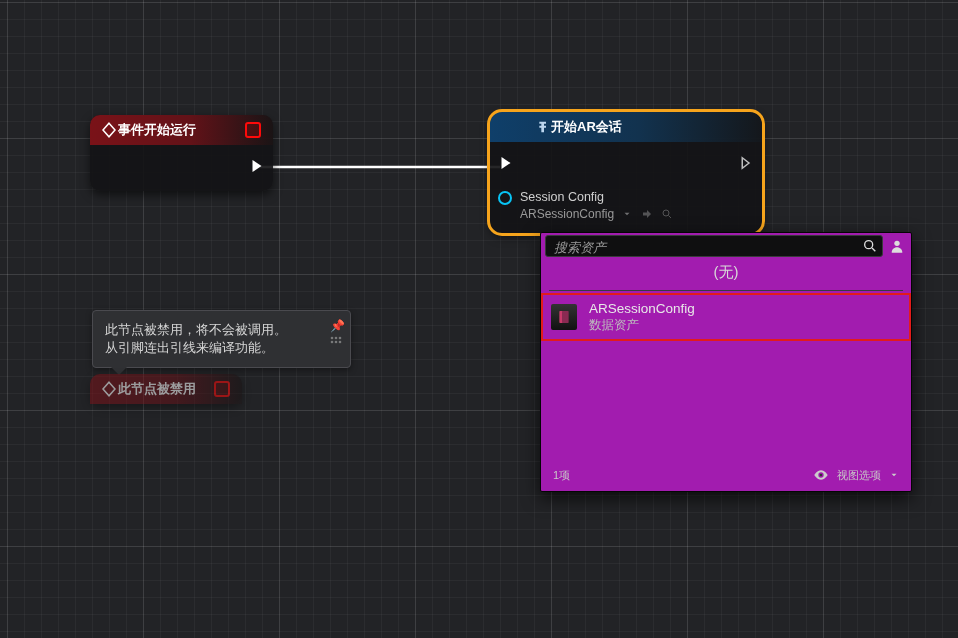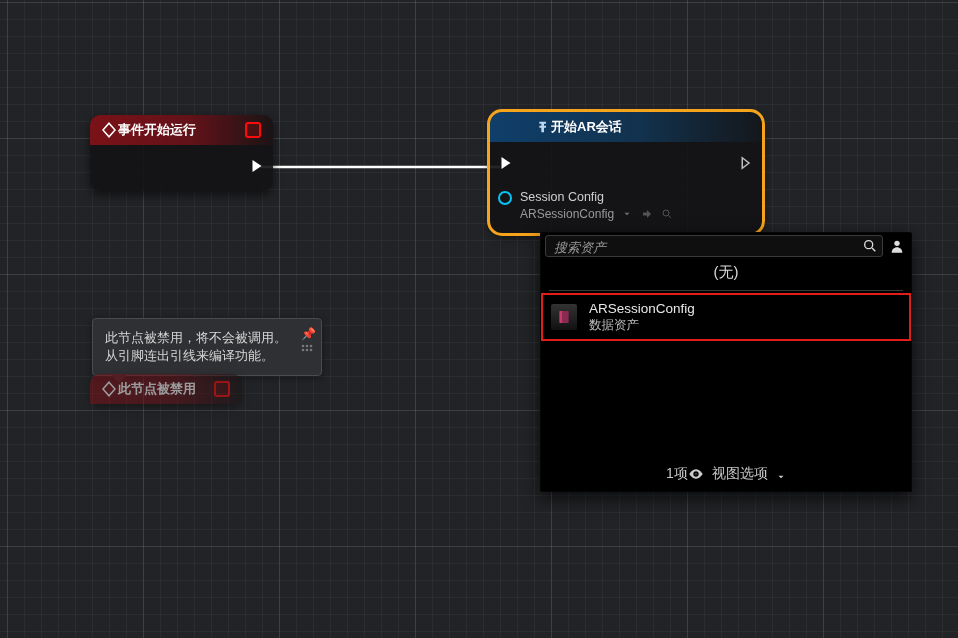--- a/index.html
+++ b/index.html
@@ -101,21 +101,21 @@
   .comment .pin-icon {
     position:absolute; right:6px; top:6px; width:14px;height:14px; color:#bbb; font-size:12px;
   }
   .comment .drag-icon {
     position:absolute; right:6px; top:24px; width:14px;height:14px; opacity:0.6;
   }
 
   
   .picker {
     position:absolute; left:540px; top:232px; width:372px; height:260px;
-    background:#000000; border:1px solid #050505; border-radius:2px;
+    background:#a21caf; border:1px solid #050505; border-radius:2px;
     box-shadow: 0 6px 18px rgba(0,0,0,0.7);
     display:flex; flex-direction:column;
   }
   .picker-search-row { display:flex; align-items:center; padding:2px 4px 0 4px; gap:4px;}
   .picker-search {
     flex:1; background:#0f0f10; border:1px solid #3a3a3c; border-radius:3px;
     color:#9a9a9a; font-style:italic; font-size:13px; padding:3px 24px 3px 8px; height:22px;
     position:relative;
   }
   .picker-search .mag { position:absolute; right:4px; top:2px; color:#ccc;}
@@ -128,22 +128,22 @@
   }
   .picker-item.highlighted { outline:2px solid #e21b1b; outline-offset:-2px; }
   .asset-thumb {
     width:26px;height:26px; background:linear-gradient(#333,#111);
     display:flex;align-items:center;justify-content:center; border-radius:2px;
   }
   .asset-text { display:flex;flex-direction:column; line-height:16px;}
   .asset-name { color:#e8e8e8; font-size:13.5px;}
   .asset-type { color:#bdbdbd; font-size:12.5px;}
   .picker-footer {
-    display:flex; justify-content:center; align-items:center;
-    padding:8px 12px; font-size:14px;
+    display:flex; justify-content:space-between; align-items:center;
+    padding:8px 12px; font-size:11px;
   }
   .view-options { display:flex; align-items:center; gap:8px; color:#c7c7c7;}
   .eye { width:16px;height:16px;}
   .caret-down { width:10px;height:10px;}
 </style>
 </head>
 <body>
 
 <div class="grid"></div>
 
@@ -166,21 +166,21 @@
       <span></span>
       <span class="exec-pin right">
         <svg width="18" height="18" viewBox="0 0 24 24">
             <path fill="#fff" d="M6 4 L18 12 L6 20 Z"></path>
           </svg>
       </span>
     </div>
   </div>
 </div>
 
-<div class="comment" style="left:92px; top:310px; width:230px;margin-top:8px;">
+<div class="comment" style="left:92px; top:310px; width:259px;">
   <span>此节点被禁用，将不会被调用。</span><br>
   <span>从引脚连出引线来编译功能。</span>
   <span class="pin-icon">📌</span>
   <span class="drag-icon">
     <svg width="12" height="12" viewBox="0 0 12 12">
         <g fill="#aaa">
           <circle cx="2" cy="2" r="1.3"></circle>
           <circle cx="6" cy="2" r="1.3"></circle>
           <circle cx="10" cy="2" r="1.3"></circle>
           <circle cx="2" cy="6" r="1.3"></circle>

